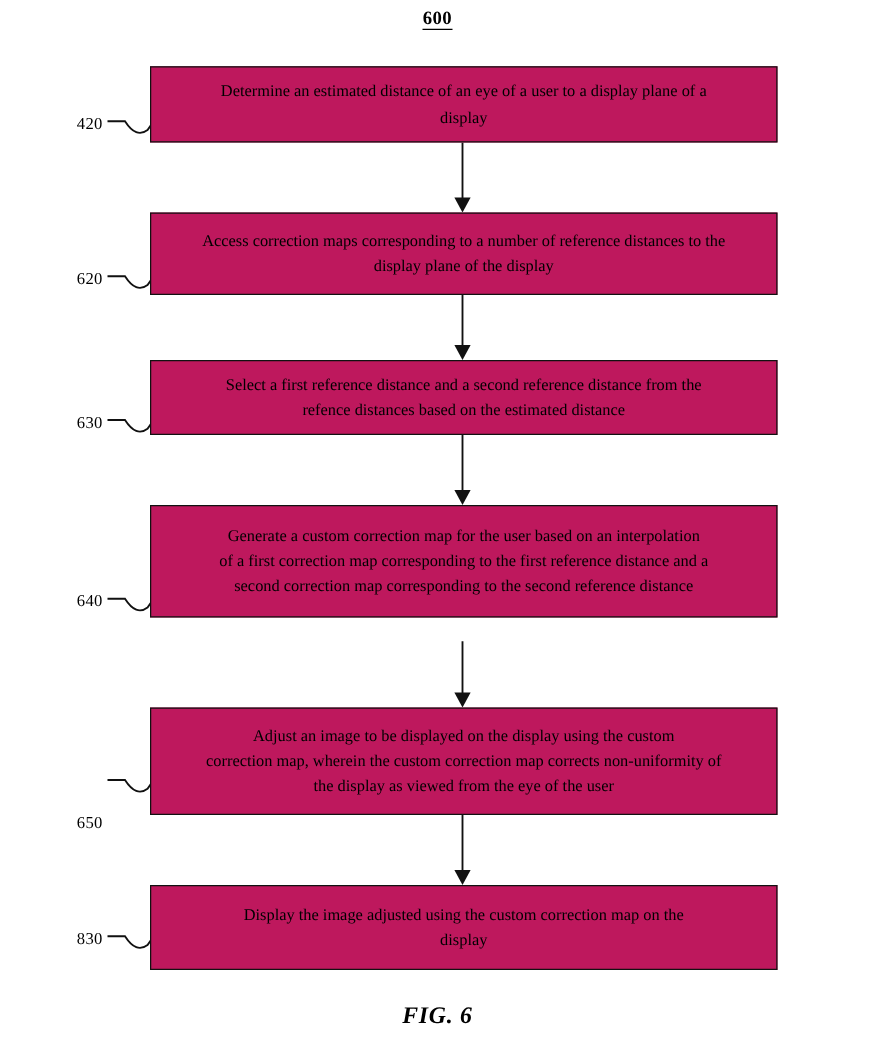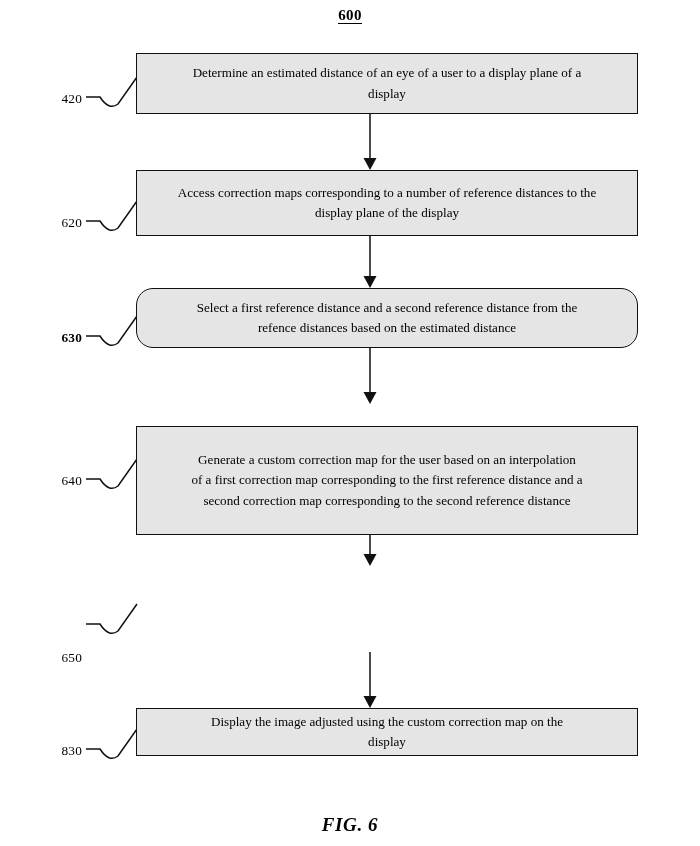--- a/index.html
+++ b/index.html
@@ -41,54 +41,53 @@
     padding-bottom: 0px;
   }
 
   
   .step-box {
     position: absolute;
     left: 120px;
     width: 502px;
     box-sizing: border-box;
     border: 1.9px solid #111111;
-    background: #e5e5e5;
+    background: #be185d;
     display: flex;
     align-items: center;
     justify-content: center;
     padding: 4px 14px;
-    margin-left: 16px;
   }
   .step-text {
     font-size: 13.1px;
     line-height: 1.55;
     text-align: center;
     width: 100%;
     white-space: pre-line;
   }
 
   #box-610 { top: 53px;  height: 61px; }
   #box-620 { top: 170px; height: 66px; justify-content: center; }
-  #box-630 { top: 288px; height: 60px; border-radius: 17px; }
-  #box-640 { top: 426px; height: 109px; font-family: Liberation Serif, serif; }
+  #box-630 { top: 288px; height: 60px; }
+  #box-640 { top: 404px; height: 90px; font-family: Liberation Serif, serif; }
   #box-650 { top: 566px; height: 86px; }
-  #box-660 { top: 708px; height: 48px; }
+  #box-660 { top: 708px; height: 68px; }
 
   
   .ref-label {
     position: absolute;
     font-size: 13.3px;
     line-height: 1;
     text-align: right;
     width: 42px;
     letter-spacing: 0.2px;
   }
   #ref-610 { left: 40px; top: 92px; }
   #ref-620 { left: 40px; top: 216px; }
-  #ref-630 { left: 40px; top: 331px; font-weight: bold; }
+  #ref-630 { left: 40px; top: 331px; }
   #ref-640 { left: 40px; top: 474px; }
   #ref-650 { left: 40px; top: 651px; }
   #ref-660 { left: 40px; top: 744px; }
 
   
   #connector-layer {
     position: absolute;
     left: 0;
     top: 0;
     width: 700px;
@@ -100,21 +99,20 @@
   .fig-caption {
     position: absolute;
     left: 0;
     top: 802px;
     width: 700px;
     text-align: center;
     font-size: 19px;
     font-weight: bold;
     font-style: italic;
     letter-spacing: 0.6px;
-    margin-top: 12px;
   }
 </style>
 </head>
 <body>
 
 <div id="figure-root">
 
   <div class="fig-number">
     <span class="num">600</span>
   </div>
@@ -164,20 +162,25 @@
   </div>
   <div class="step-box" id="box-630">
     <div class="step-text">Select a first reference distance and a second reference distance from the
 refence distances based on the estimated distance</div>
   </div>
   <div class="step-box" id="box-640">
     <div class="step-text">Generate a custom correction map for the user based on an interpolation
 of a first correction map corresponding to the first reference distance and a
 second correction map corresponding to the second reference distance</div>
   </div>
+  <div class="step-box" id="box-650">
+    <div class="step-text">Adjust an image to be displayed on the display using the custom
+correction map, wherein the custom correction map corrects non-uniformity of
+the display as viewed from the eye of the user</div>
+  </div>
   <div class="step-box" id="box-660">
     <div class="step-text">Display the image adjusted using the custom correction map on the
 display</div>
   </div>
 
   <div class="ref-label" id="ref-610">420</div>
   <div class="ref-label" id="ref-620">620</div>
   <div class="ref-label" id="ref-630">630</div>
   <div class="ref-label" id="ref-640">640</div>
   <div class="ref-label" id="ref-650">650</div>

